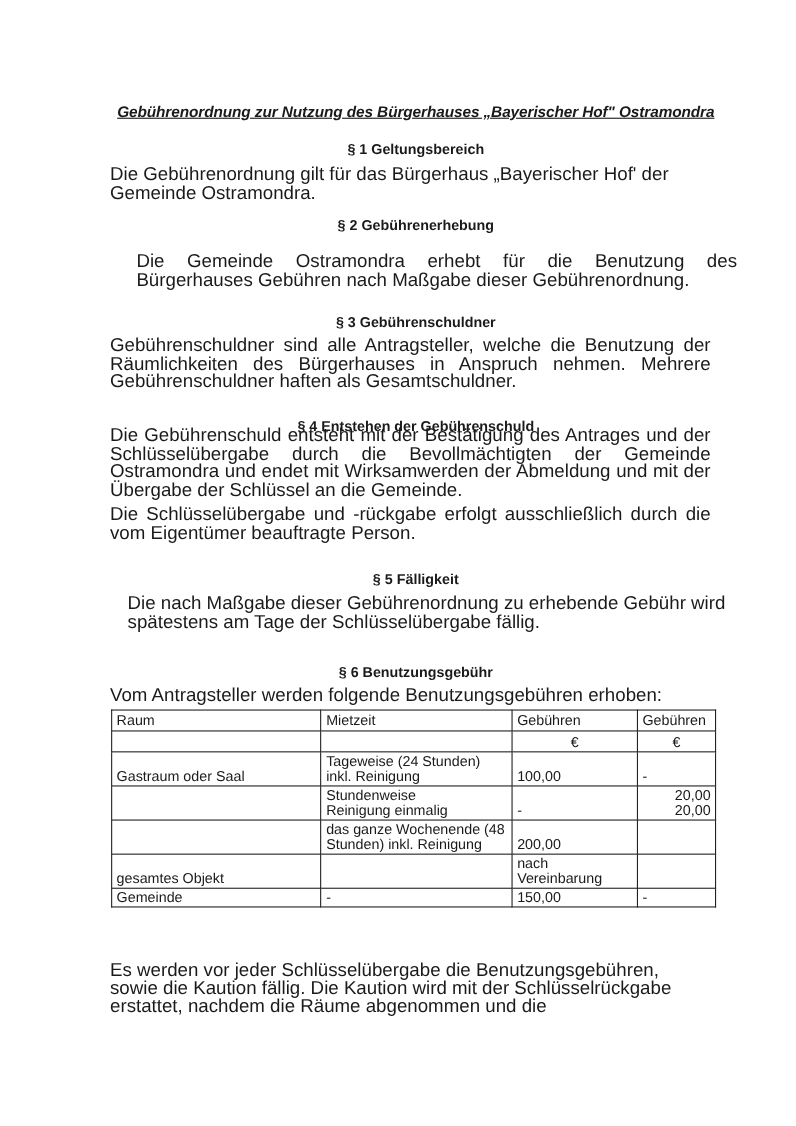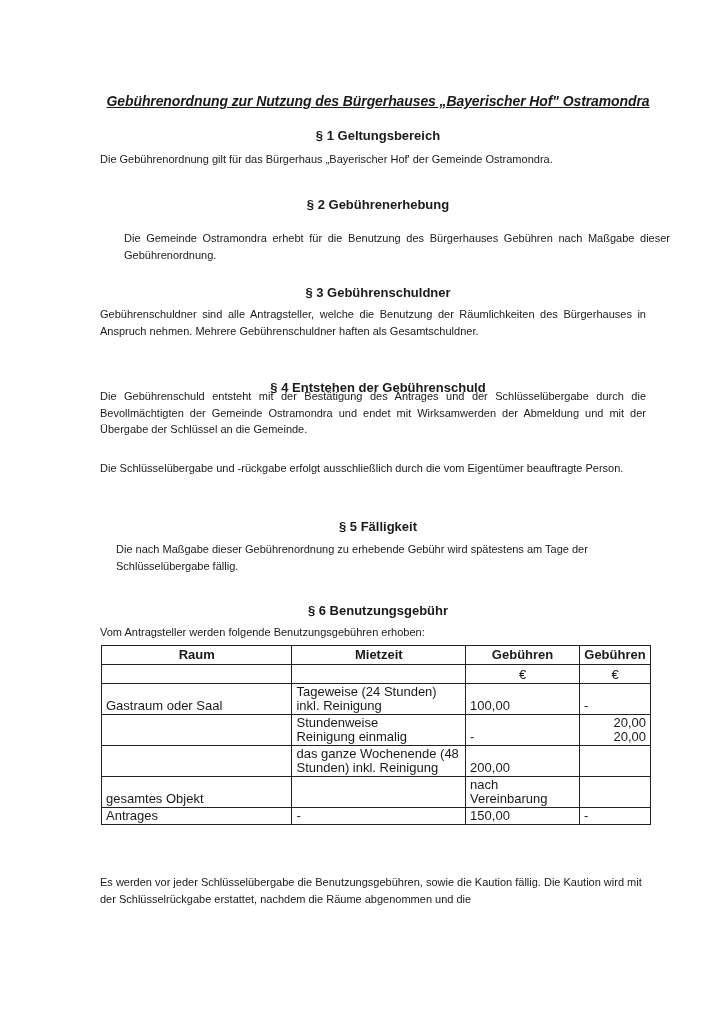--- a/index.html
+++ b/index.html
@@ -17,34 +17,34 @@
       font-size: 14px; font-weight: bold; font-style: italic;
       text-decoration: underline; text-align: center; white-space: nowrap;
       letter-spacing: -0.1px;
     }
     .heading {
       position: absolute; left: 100px; width: 556px;
       text-align: center; font-weight: bold; font-size: 13px;
     }
     .para {
       position: absolute; left: 100px; width: 546px;
-      font-size: 11px; line-height: 16.5px; text-align: justify;
+      font-size: 17px; line-height: 16.5px; text-align: justify;
     }
     .para.nojust { text-align: left; }
     table.fees {
       position: absolute; left: 101px; top: 645px;
       width: 550px; border-collapse: collapse;
       font-size: 13px; line-height: 14px;
     }
     table.fees td, table.fees th {
       border: 1.3px solid #222;
       padding: 1px 4px;
       vertical-align: bottom;
     }
-    table.fees th { font-weight: bold; text-align: center; height: 16px; vertical-align: middle; }
+    table.fees th { font-weight: normal; text-align: left; height: 16px; vertical-align: middle; }
     .c1 { width: 182px; }
     .c2 { width: 165px; }
     .c3 { width: 105px; text-align: center; }
     .c4 { width: 62px; text-align: center; }
     td.center { text-align: left; }
     td.right { text-align: right; }
     .tall { height: 30px; }
     .euro-row td { height: 16px; text-align: center; vertical-align: middle; }
   </style>
 </head>
@@ -111,21 +111,21 @@
       <td class="center">200,00</td>
       <td class="center"></td>
     </tr>
     <tr class="tall">
       <td>gesamtes Objekt</td>
       <td></td>
       <td class="center">nach Vereinbarung</td>
       <td class="center"></td>
     </tr>
     <tr>
-      <td>Antrages</td>
+      <td>Gemeinde</td>
       <td>-</td>
       <td class="center">150,00</td>
       <td class="center">-</td>
     </tr>
   </tbody>
     </table>
 
   <div class="para nojust" style="top:850px;margin-top:24px;">Es werden vor jeder Schlüsselübergabe die Benutzungsgebühren, sowie die Kaution fällig. Die Kaution wird mit der Schlüsselrückgabe erstattet, nachdem die Räume abgenommen und die</div>
 
 </div>

